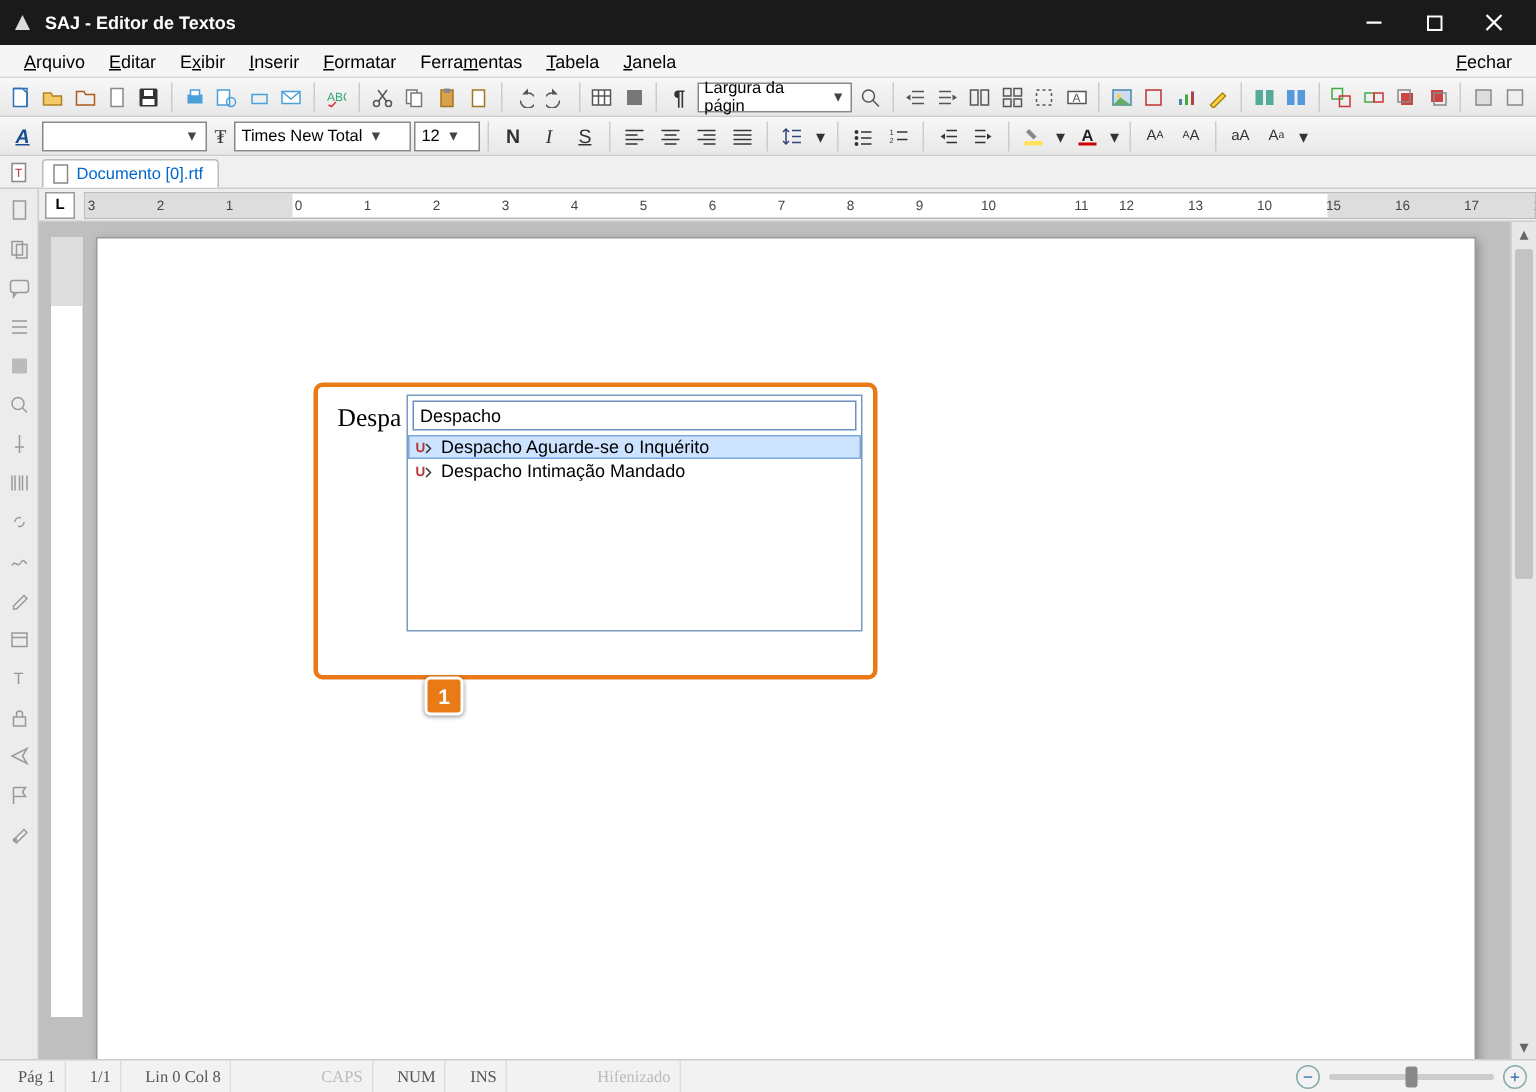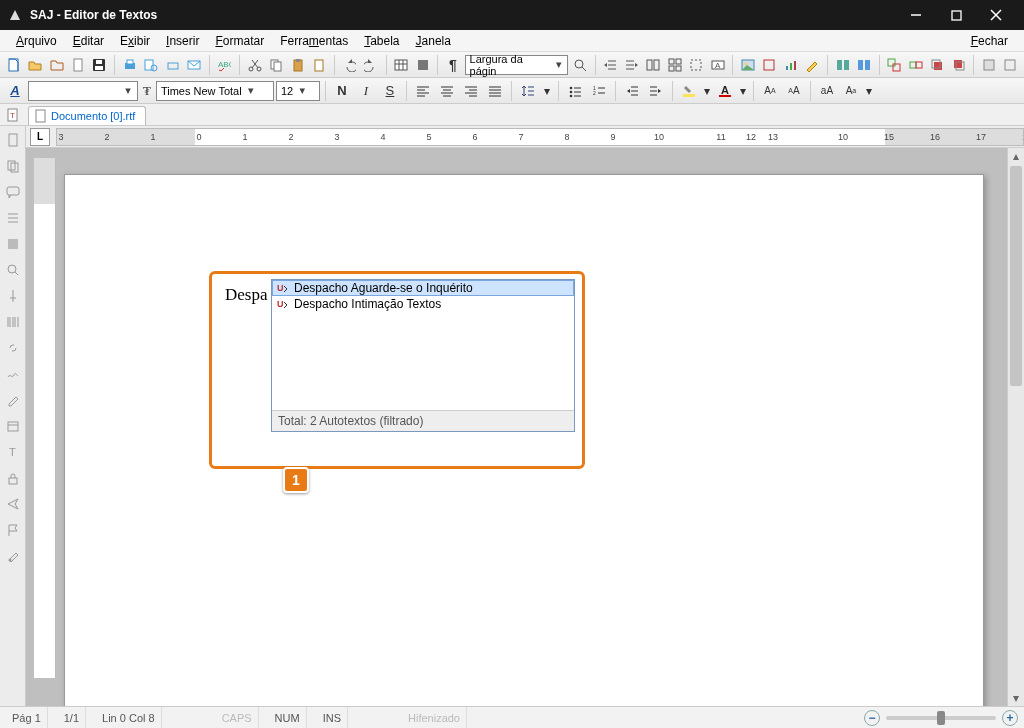--- a/index.html
+++ b/index.html
@@ -174,21 +174,21 @@
     width:22px;
     background:#fff;
     border-right:1px solid #bbb;
     position:relative;
     margin: 10px 0 10px 8px;
   }
   .vruler .margin-area { position:absolute; left:0; width:100%; background:#ddd; }
   .vruler-wrapper { width:30px; flex-shrink:0; }
   .page-area {
     flex:1;
-    padding: 26px 18px 10px 8px;
+    padding: 10px 18px 10px 8px;
   }
   .page {
     width: 920px;
     height: 1200px;
     background:#fff;
     border:1px solid #999;
     box-shadow: 2px 2px 6px rgba(0,0,0,.25);
     position:relative;
   }
   .page-content {
@@ -273,20 +273,21 @@
   
   .statusbar {
     height: 22px;
     background:#f2f2f2;
     border-top:1px solid #ccc;
     display:flex; align-items:center;
     font-size:11px;
     flex-shrink:0;
     padding: 0 6px;
     gap: 10px;
+    font-family: Liberation Serif, serif;
   }
   .statusbar .cell { padding: 0 6px; border-right:1px solid #ddd; height:100%; display:flex; align-items:center; color:#555;}
   .statusbar .cell.light { color:#bbb;margin-left:44px; }
   .statusbar .zoom {
     margin-left:auto;
     display:flex; align-items:center; gap:6px;
   }
   .zoom-track {
     width:110px; height:4px; background:#ccc; border-radius:2px; position:relative;
   }
@@ -839,21 +840,21 @@
           <div class="num" style="left: 280px;">3</div>
           <div class="num" style="left: 326px;">4</div>
           <div class="num" style="left: 372px;">5</div>
           <div class="num" style="left: 418px;">6</div>
           <div class="num" style="left: 464px;">7</div>
           <div class="num" style="left: 510px;">8</div>
           <div class="num" style="left: 556px;">9</div>
           <div class="num" style="left: 602px;">10</div>
           <div class="num" style="left: 664px;">11</div>
           <div class="num" style="left: 694px;">12</div>
-          <div class="num" style="left: 716px;">13</div>
+          <div class="num" style="left: 740px;">13</div>
           <div class="num" style="left: 786px;">10</div>
           <div class="num" style="left: 832px;">15</div>
           <div class="num" style="left: 878px;">16</div>
           <div class="num" style="left: 924px;">17</div>
           <div class="num" style="left: 970px;">18</div>
         </div>
     </div>
 
     <div class="doc-scroll">
       <div class="vruler-wrapper">
@@ -861,41 +862,41 @@
           <div class="margin-area" style="top:0;height:46px"></div>
         </div>
       </div>
       <div class="page-area">
         <div class="page">
           <div class="page-content">Despa</div>
 
           <div class="ac-highlight"></div>
 
           <div class="ac-popup">
+            <div class="ac-input">Despacho</div>
             <div class="ac-list" id="ac-list">
                 <div class="ac-item selected">
                   <span class="ac-icon">
                     <svg width="12" height="12">
                       <text x="0" y="9" font-size="9" font-weight="bold" fill="#b33">U</text>
                       <path d="M7 4l3 3-3 3" fill="none" stroke="#333" stroke-width="1"></path>
                     </svg>
                   </span>
                   <span>Despacho Aguarde-se o Inquérito</span>
                 </div>
                 <div class="ac-item">
                   <span class="ac-icon">
                     <svg width="12" height="12">
                       <text x="0" y="9" font-size="9" font-weight="bold" fill="#b33">U</text>
                       <path d="M7 4l3 3-3 3" fill="none" stroke="#333" stroke-width="1"></path>
                     </svg>
                   </span>
-                  <span>Despacho Intimação Textos</span>
+                  <span>Despacho Intimação Mandado</span>
                 </div>
               </div>
-            <div class="ac-footer">Total: 2 Autotextos (filtrado)</div>
           </div>
 
           <div class="callout-badge">1</div>
         </div>
       </div>
       <div class="right-scroll">
         <div class="arrow" style="top:0">▴</div>
         <div class="thumb"></div>
         <div class="arrow" style="bottom:0">▾</div>
       </div>

